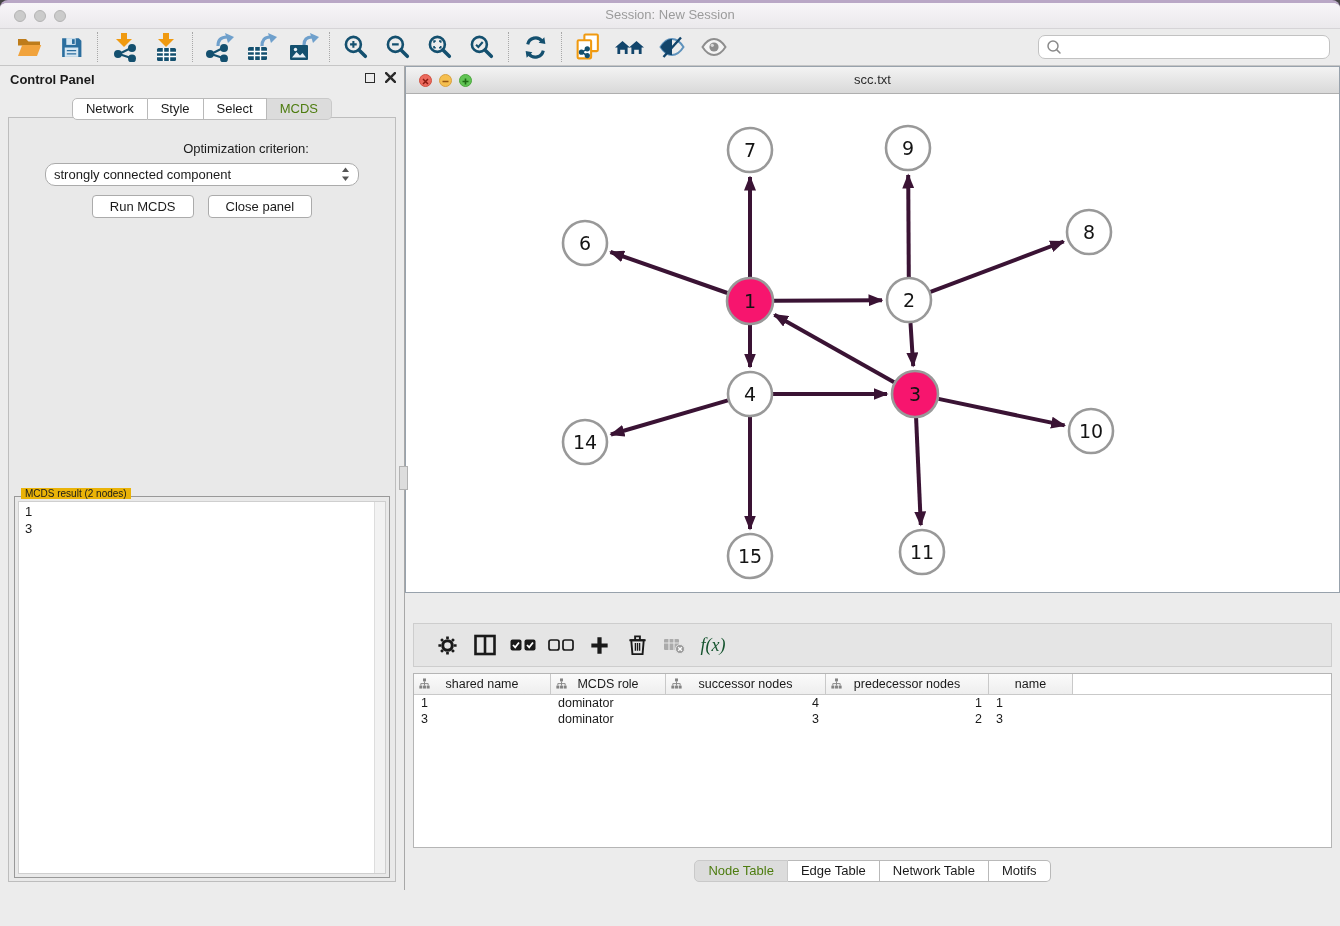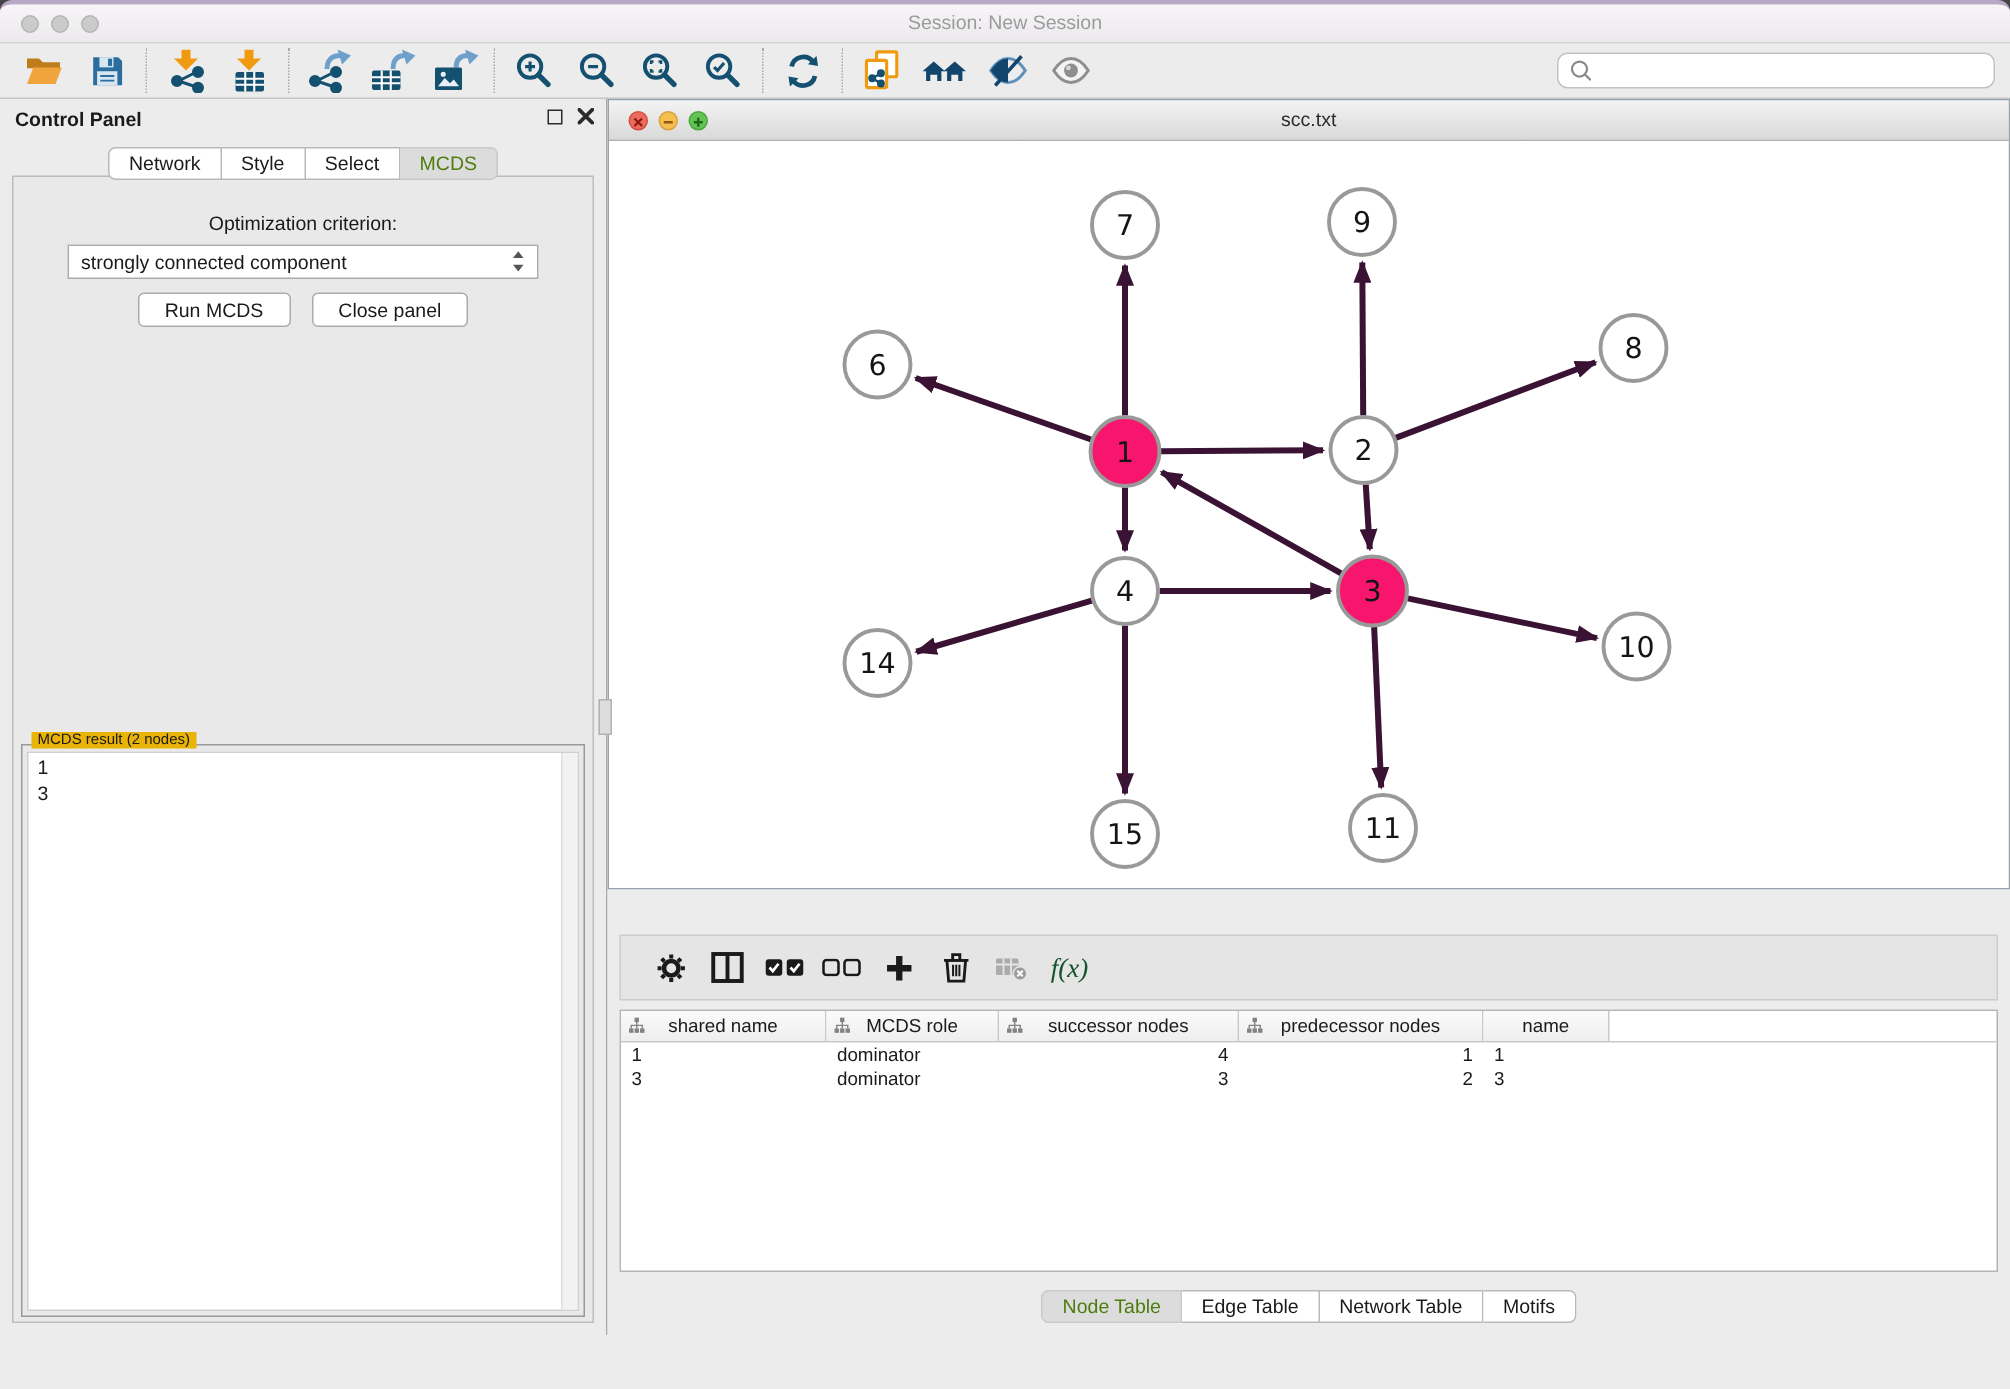--- a/index.html
+++ b/index.html
@@ -33,24 +33,24 @@
   .panel-icons { position:absolute; right:8px; top:6px; display:flex; gap:10px; align-items:center; }
   .float-box { width:10px; height:10px; border:1.6px solid #2b2b2b; display:inline-block; }
   .tabset { display:flex; }
   .tab { background:#fff; border:1px solid #B9B9B9; border-left:none; padding:2px 13px;
          font-size:13px; line-height:16px; color:#1a1a1a; white-space:nowrap; }
   .tab:first-child { border-left:1px solid #B9B9B9; border-radius:5px 0 0 5px; }
   .tab:last-child { border-radius:0 5px 5px 0; }
   .tab.active { background:#DCDCDC; color:#4d7c0f; border-color:#C9C9C9; }
   #cp-tabs { position:absolute; top:32px; left:0; right:0; display:flex; justify-content:center; z-index:3; }
   .cp-body { position:absolute; left:8px; right:8px; top:51px; bottom:8px;
-             background:#E9E9E9; border:1px solid #BDBDBD; }
+             background:#E9E9E9; border:1px solid #BDBDBD;padding-left:44px; }
   .opt-label { position:absolute; top:23px; width:100%; text-align:center; font-size:13px; }
   .combo { position:absolute; left:36px; right:36px; top:45px; height:23px; background:#fff;
-           border:1px solid #ABABAB; border-radius:0; display:flex; align-items:center;
+           border:1px solid #ABABAB; border-radius:10px; display:flex; align-items:center;
            padding:0 8px; font-size:13px; }
   .combo .cval { flex:1; }
   .btn-row { position:absolute; top:77px; left:0; right:0; display:flex; justify-content:center; gap:14px; }
   .btn { background:#fff; border:1px solid #ABABAB; border-radius:4px; height:23px;
          padding:0 17px; font-size:13px; display:flex; align-items:center; }
   .result-fieldset { position:absolute; left:5px; right:5px; top:378px; bottom:3px;
                      border:1px solid #999; }
   .result-legend { position:absolute; top:-9px; left:6px; background:#eab308;
                    padding:0 4px; font-size:10px; }
   .result-inner { position:absolute; left:3px; right:3px; top:4px; bottom:3px; background:#fff;

